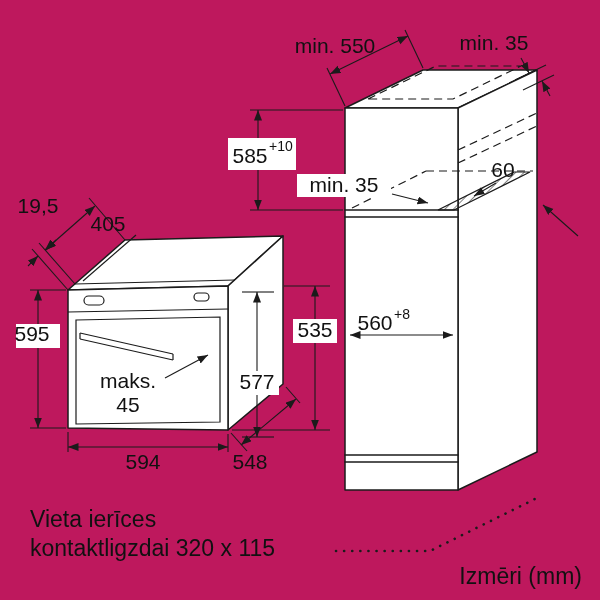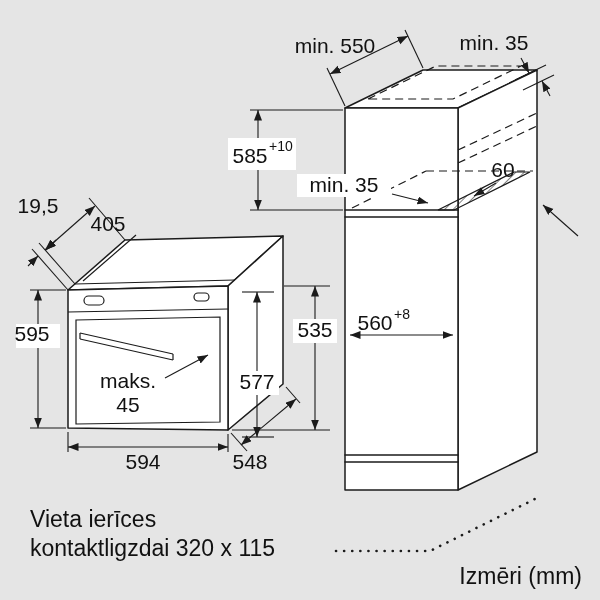--- a/index.html
+++ b/index.html
@@ -1,16 +1,16 @@
 <!DOCTYPE html>
 <html><head>
 <meta charset="utf-8">
 <style>
   html,body{margin:0;padding:0;background:#fff;}
-  .stage{position:relative;width:600px;height:600px;background:#e5e5e5;overflow:hidden;}
+  .stage{position:relative;width:600px;height:600px;background:#be185d;overflow:hidden;}
   svg text{font-family:"Liberation Sans",sans-serif;fill:#111;}
   .t{font-size:21px;}
   .ts{font-size:14px;}
   .tb{font-size:23px;}
   .ln{fill:none;stroke:#1b1b1b;stroke-width:1.5;stroke-linejoin:round;stroke-linecap:round;}
   .face{fill:#ffffff;stroke:#1b1b1b;stroke-width:1.5;stroke-linejoin:round;}
   .thin{fill:none;stroke:#1b1b1b;stroke-width:1.2;}
   .dash{fill:none;stroke:#1b1b1b;stroke-width:1.2;stroke-dasharray:8 5;}
   .dim{fill:none;stroke:#1b1b1b;stroke-width:1.1;}
   .dot{fill:none;stroke:#1b1b1b;stroke-width:2.6;stroke-linecap:round;stroke-dasharray:0.1 8;}

